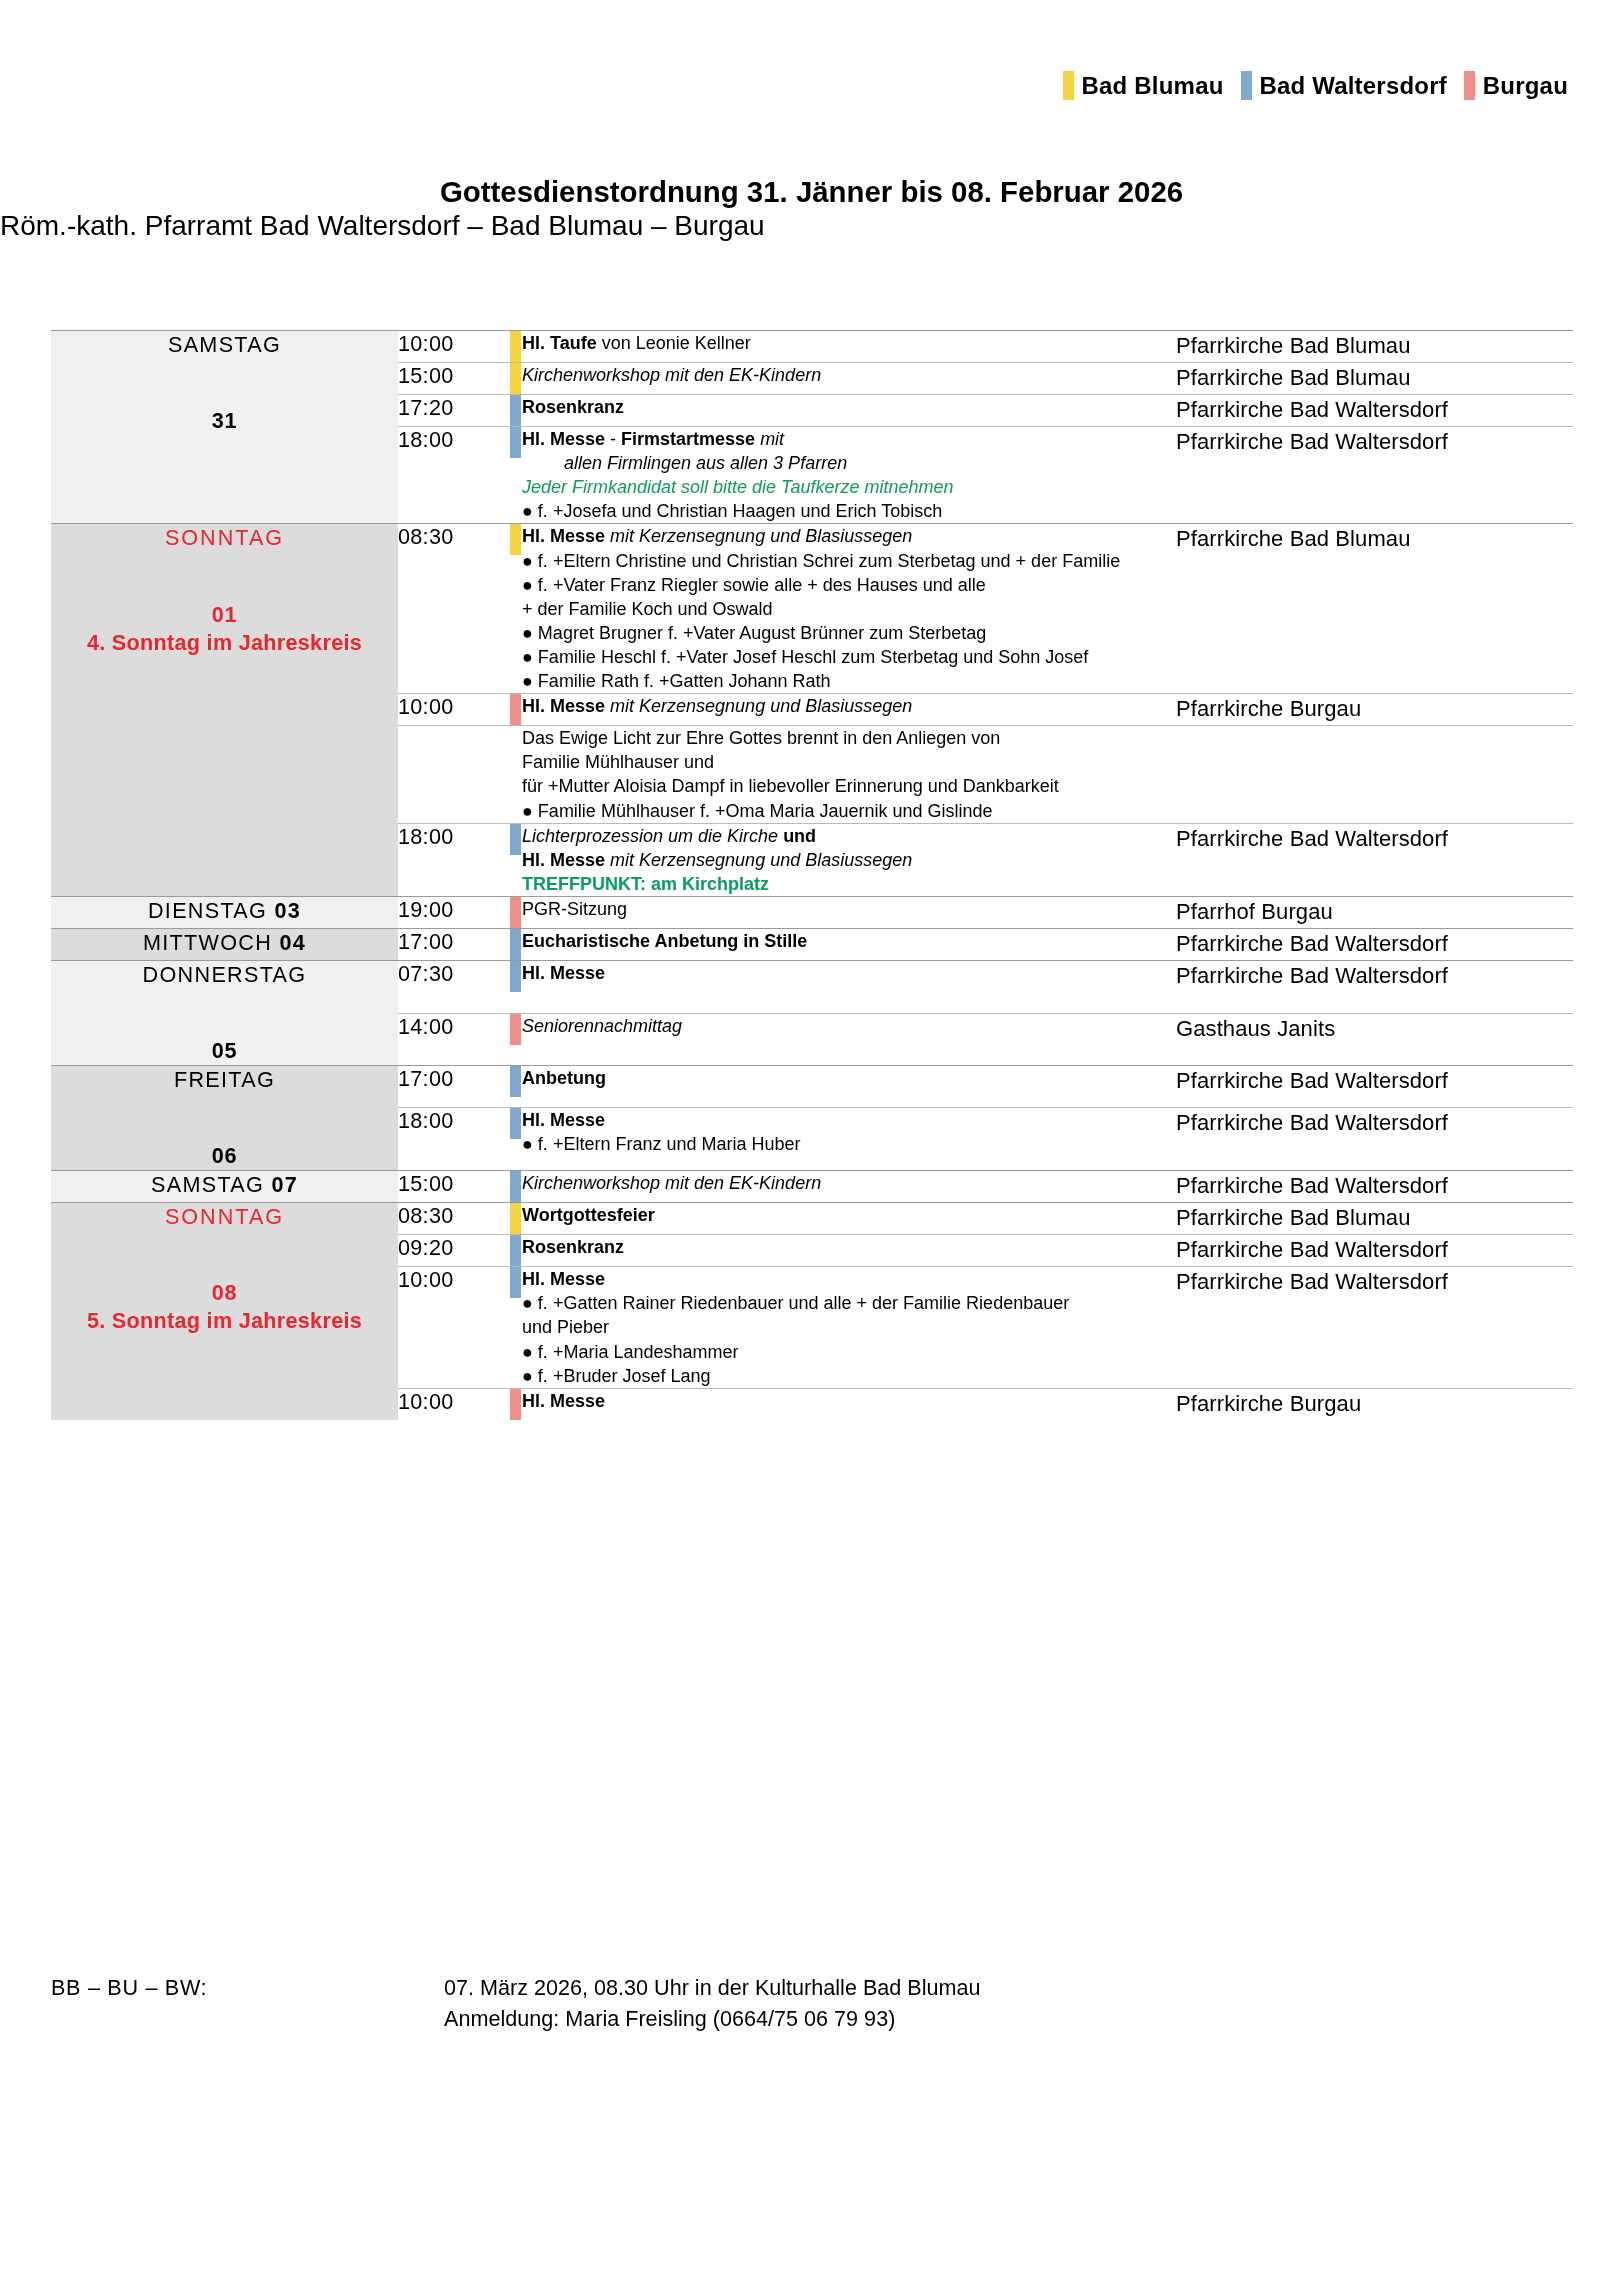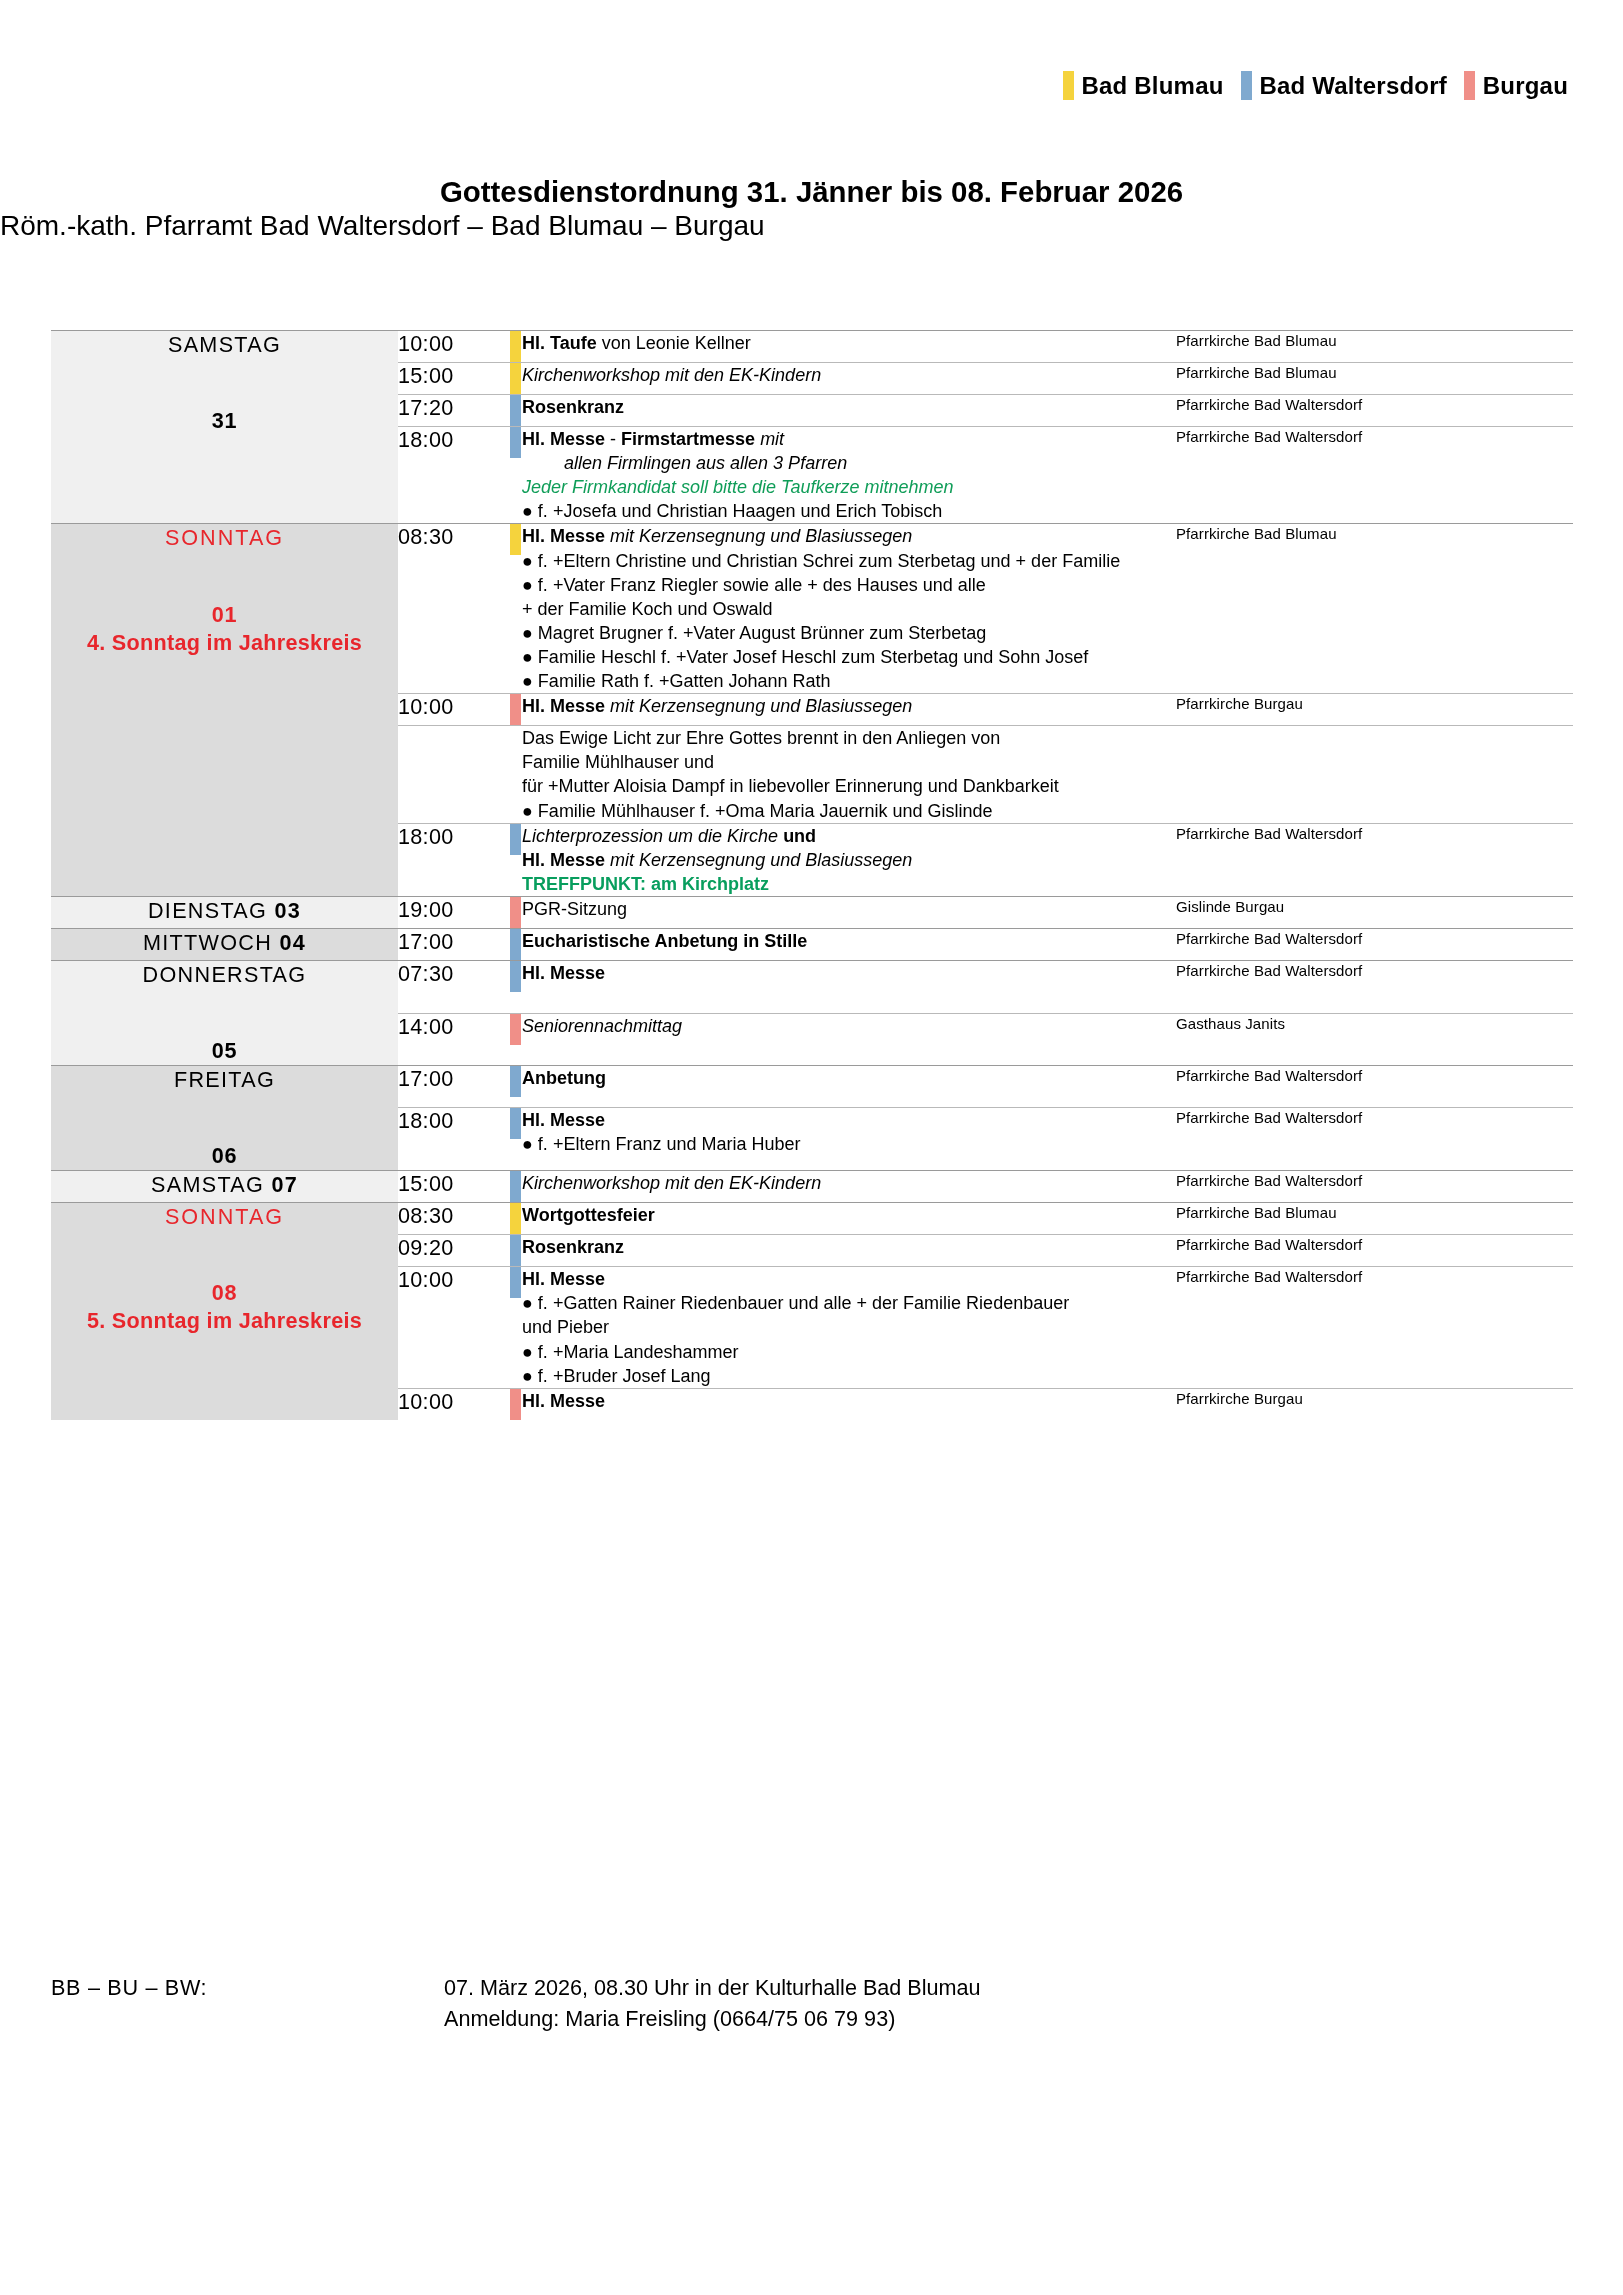--- a/index.html
+++ b/index.html
@@ -118,21 +118,21 @@
     height: 100%;
     min-height: 31px;
     margin: 0 auto;
   }
   .textcell {
     font-size: 18px;
     padding: 7.9px 6.5px 3.9px 13px;
     line-height: 1.34;
   }
   .placecell {
-    font-size: 15px;
+    font-size: 22px;
     padding: 7.9px 2.6px 3.9px 3.9px;
     line-height: 1.34;
     letter-spacing: 0.1px;
   }
   .rowline td { border-top: 0.7px solid #b9b9b9; }
   .toprule td { border-top: 0.7px solid #9a9a9a; }
 
   
   .footer {
     position: absolute;
@@ -291,21 +291,21 @@
           <td rowspan="1" class="daycell shade-a">
             <div>DIENSTAG <span class="inline-num">03</span></div>
           </td>
           <td class="timecell">19:00</td>
           <td class="barcell">
             <div class="bar" style="background: rgb(240, 143, 136);"></div>
           </td>
           <td class="textcell">
             <div><span>PGR-Sitzung</span></div>
           </td>
-          <td class="placecell">Gislinde Burgau</td>
+          <td class="placecell">Pfarrhof Burgau</td>
         </tr>
         <tr class="toprule">
           <td rowspan="1" class="daycell shade-b">
             <div>MITTWOCH <span class="inline-num">04</span></div>
           </td>
           <td class="timecell">17:00</td>
           <td class="barcell">
             <div class="bar" style="background: rgb(127, 169, 207);"></div>
           </td>
           <td class="textcell">

